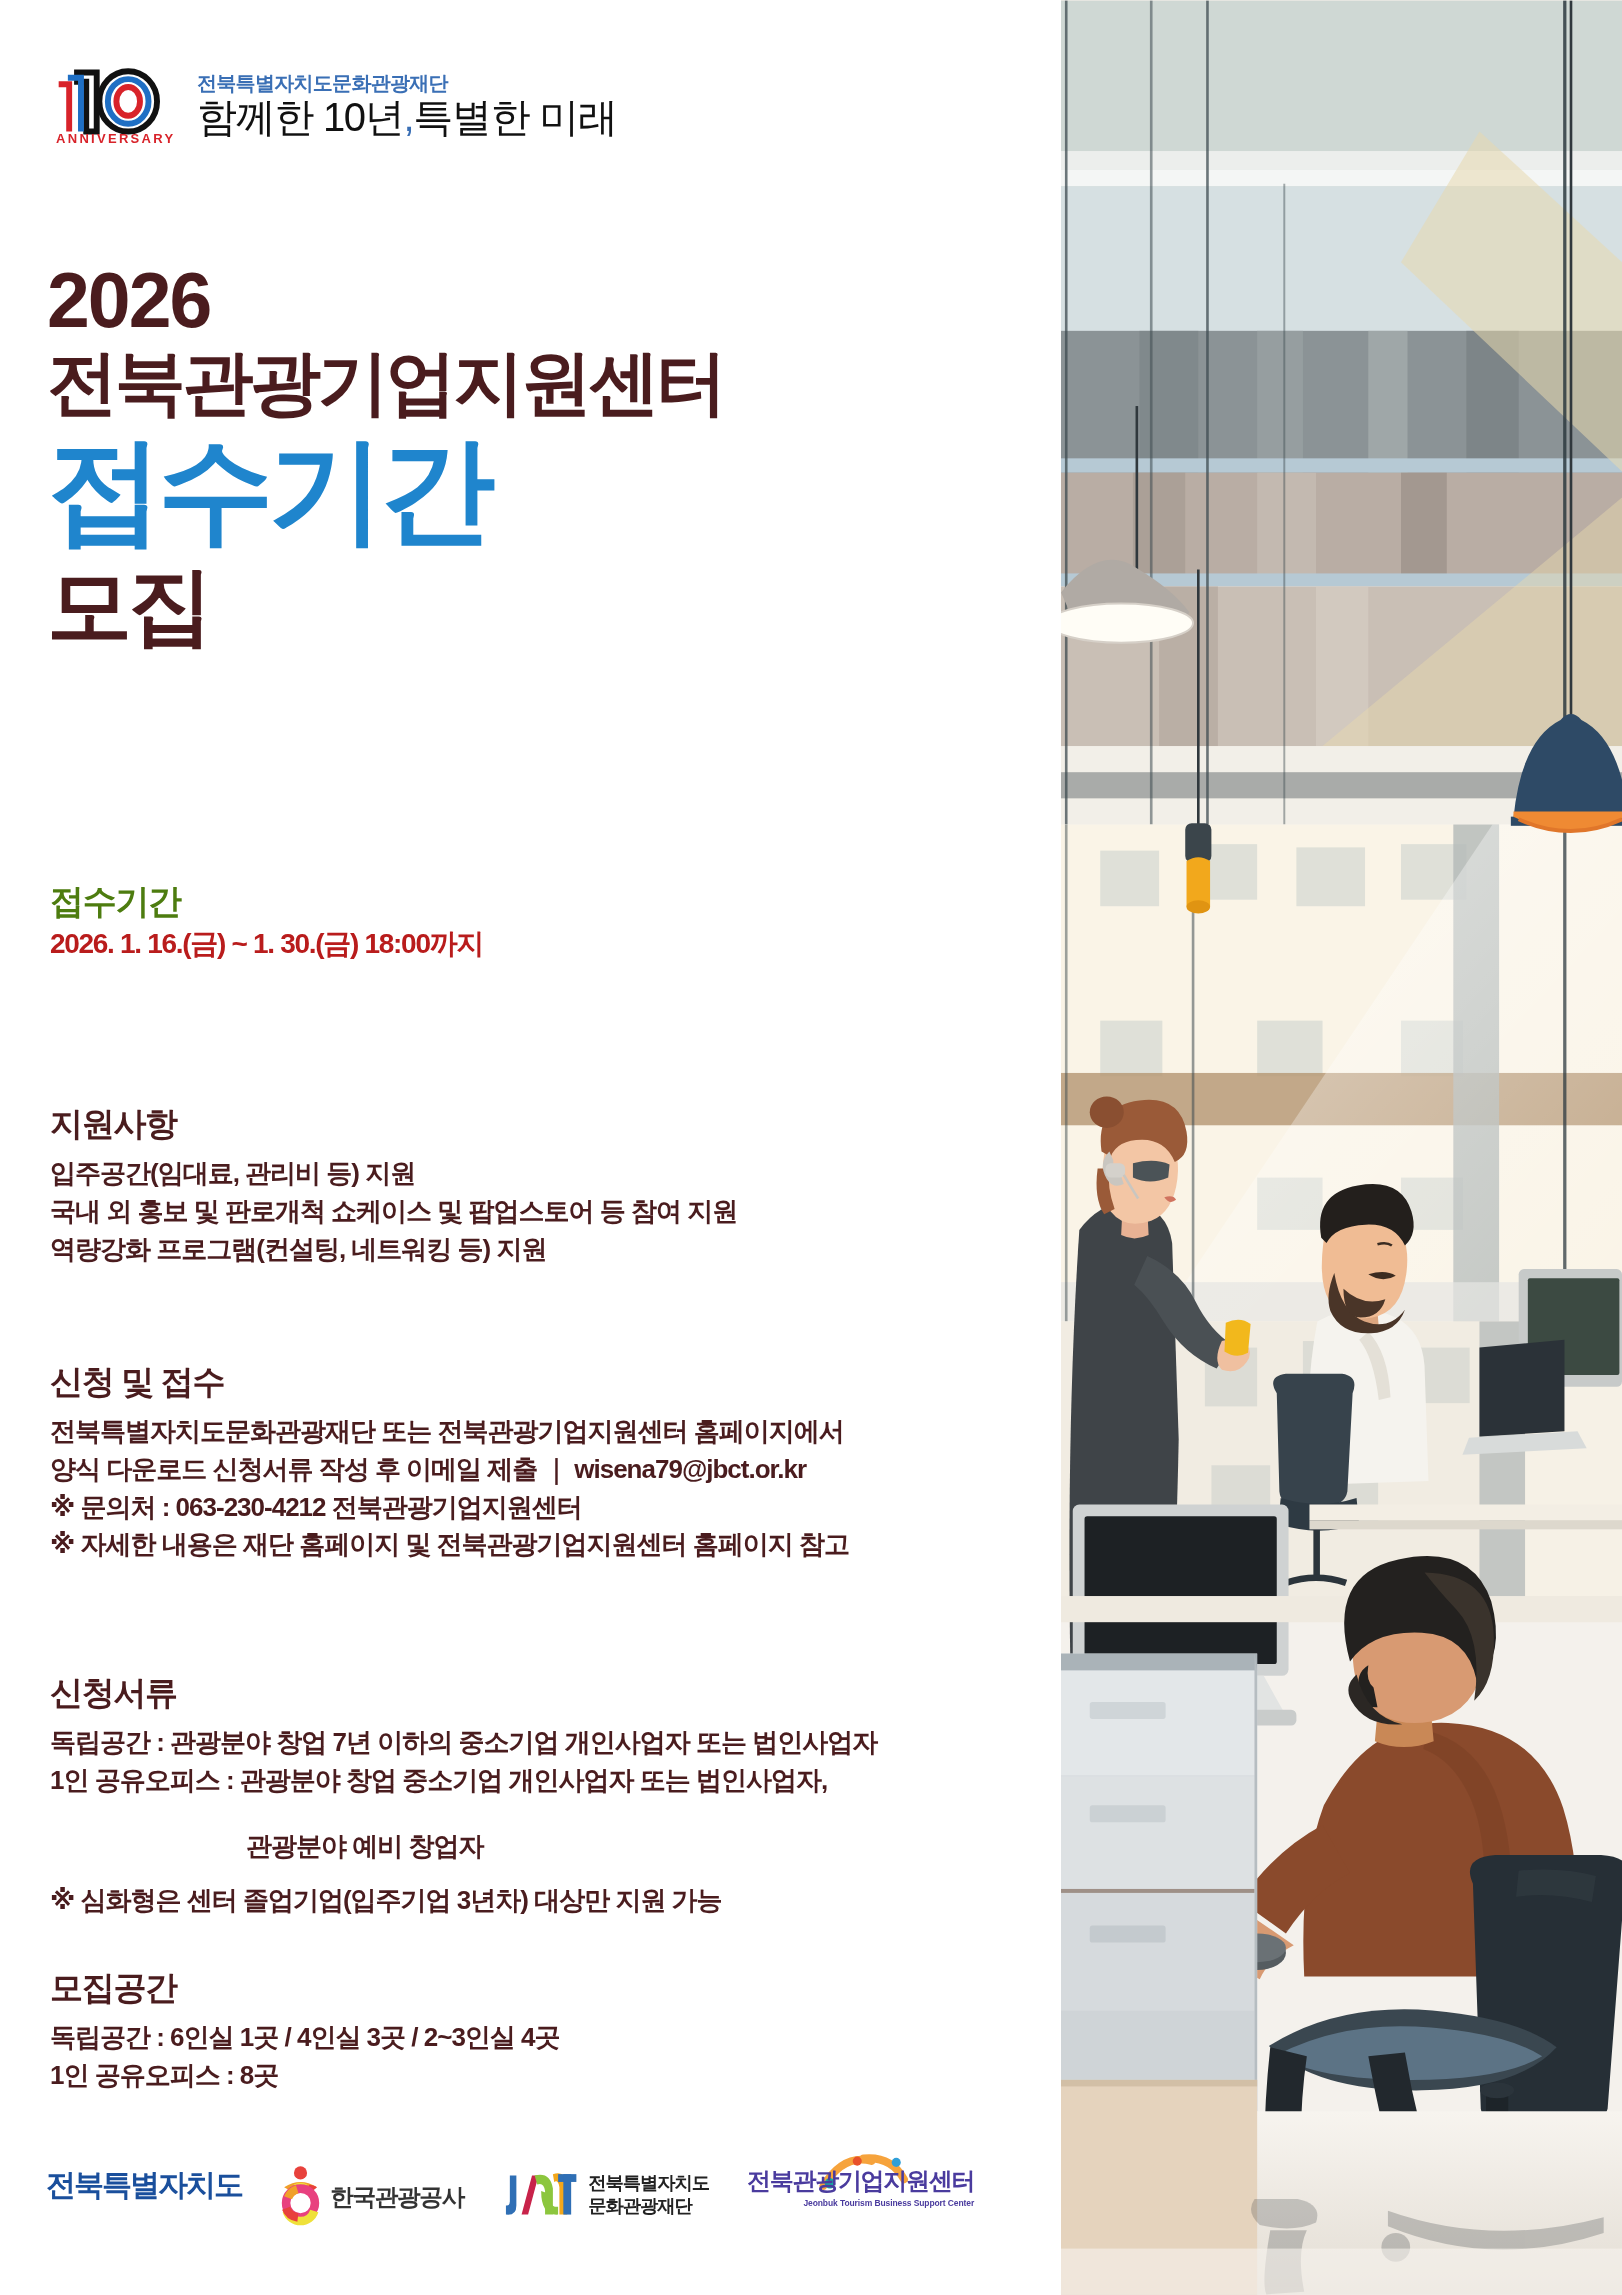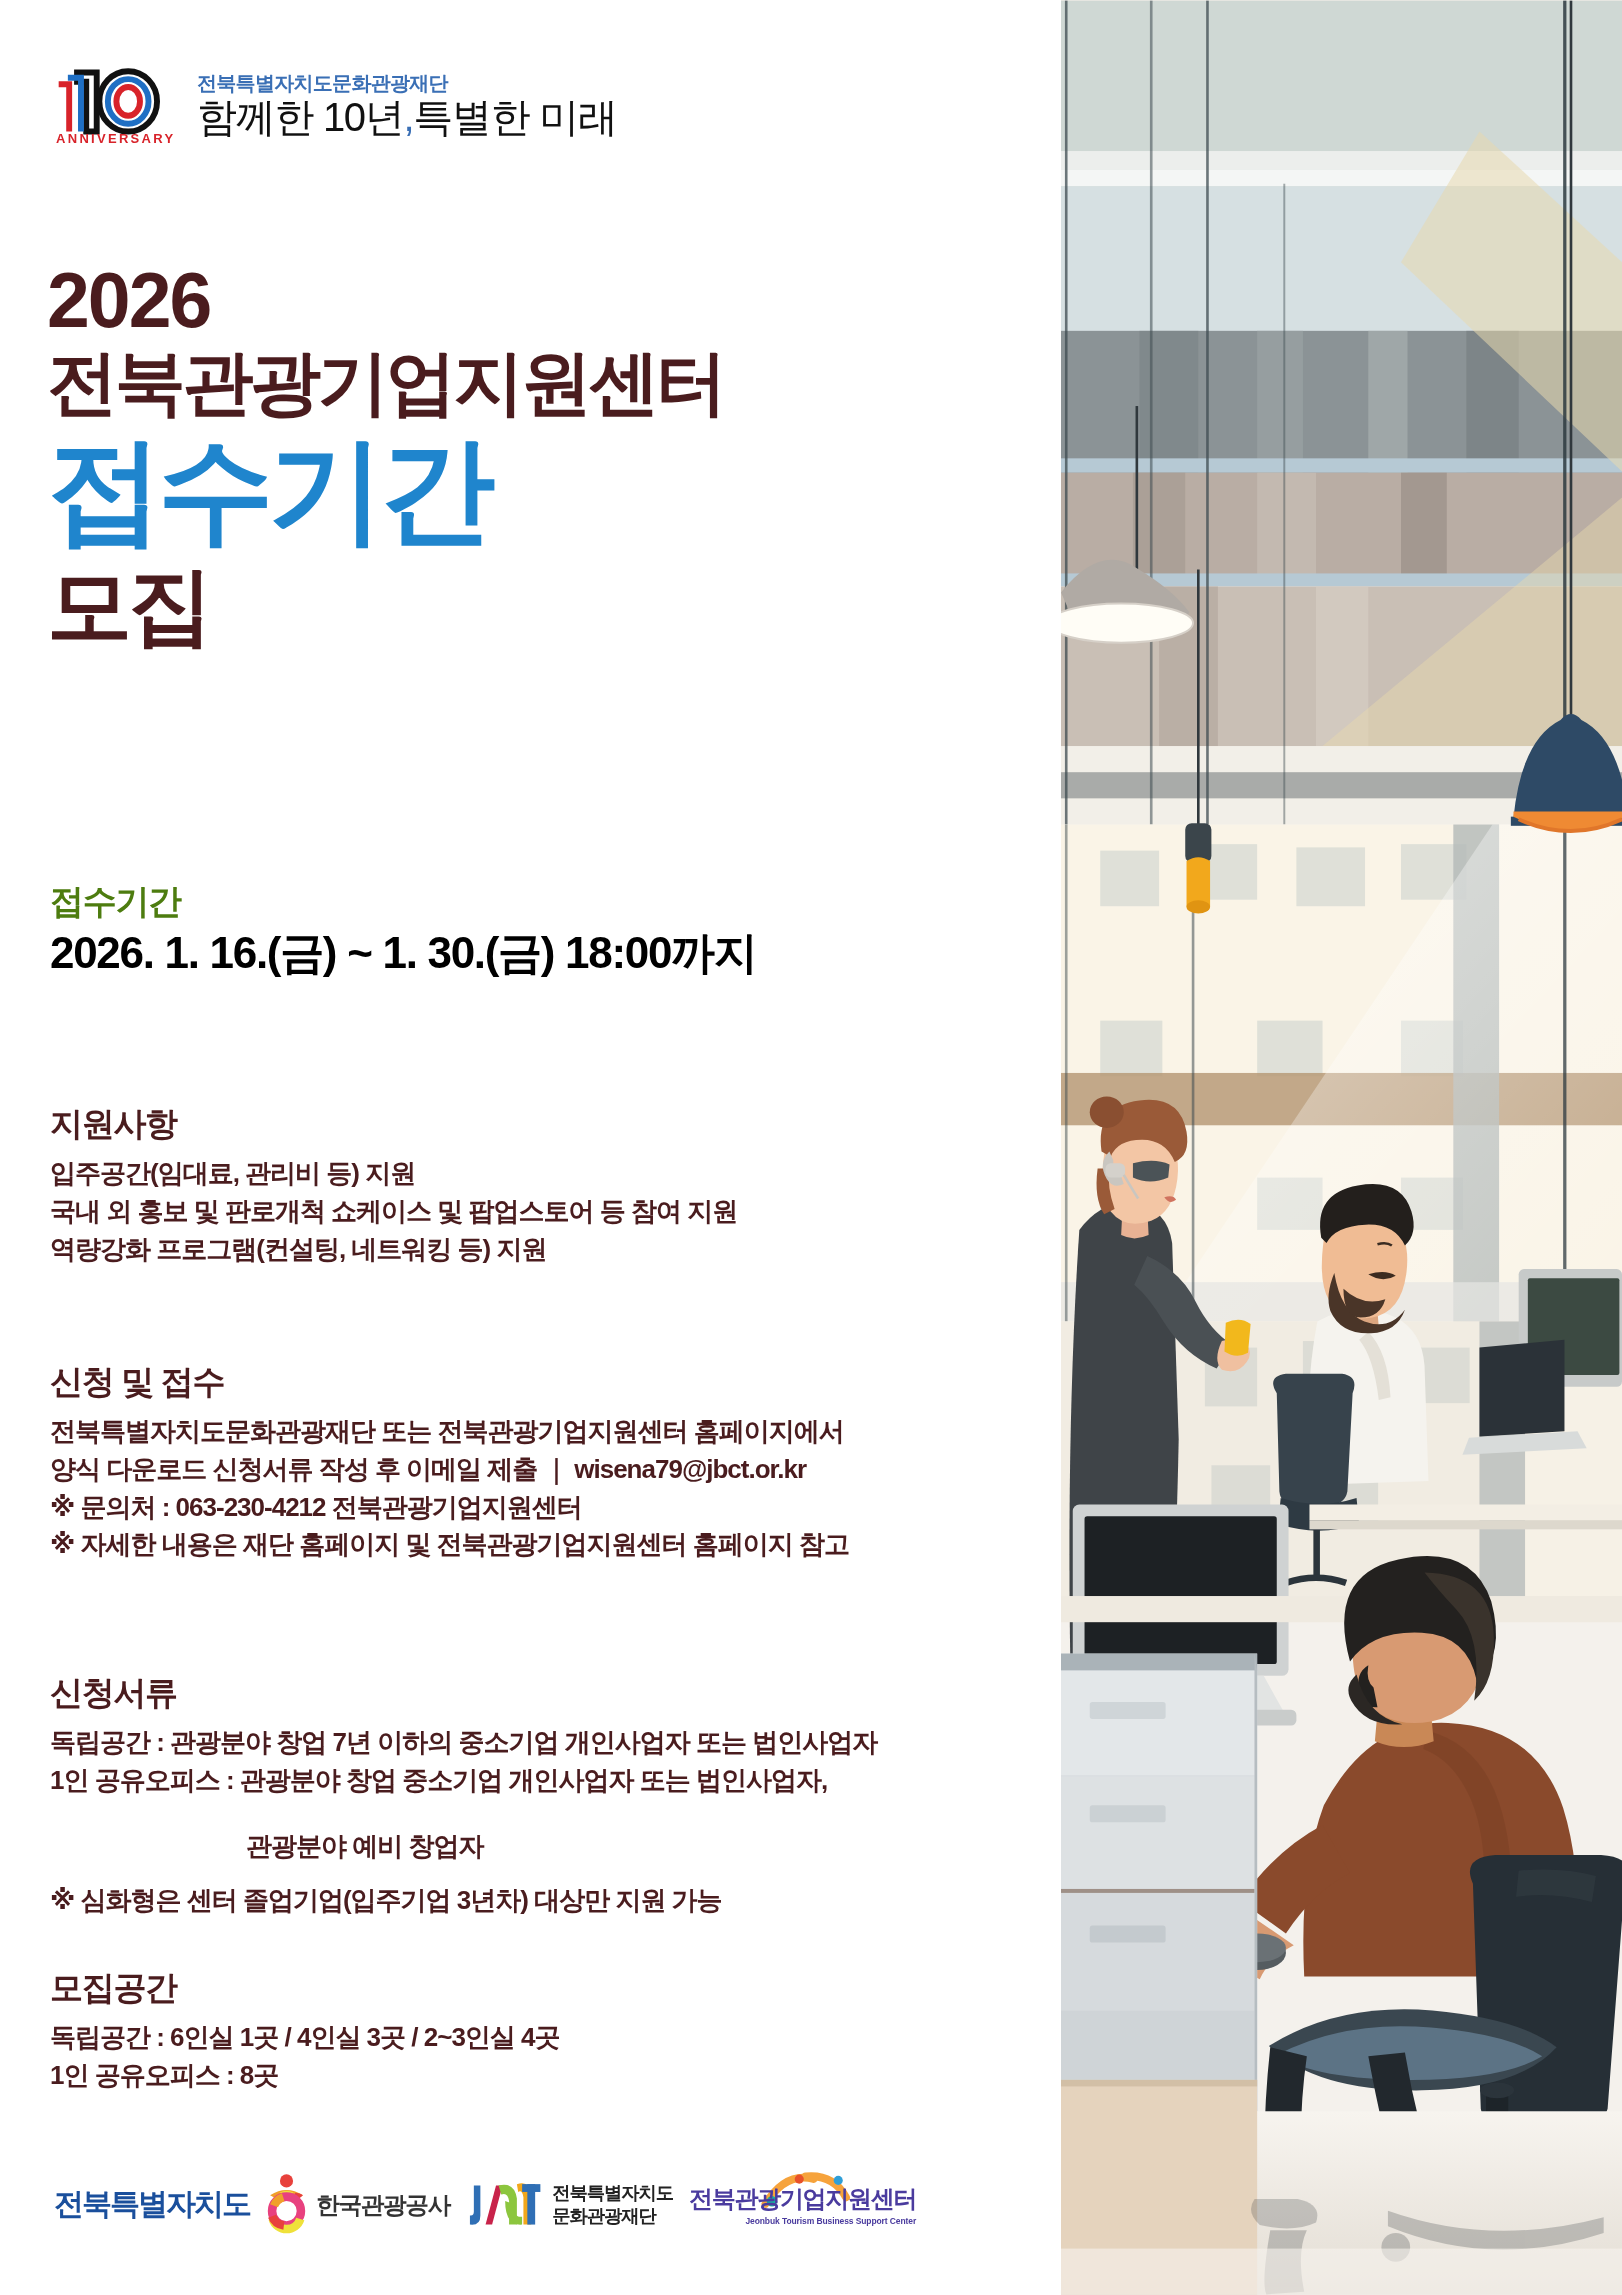--- a/index.html
+++ b/index.html
@@ -26,35 +26,35 @@
   
   .title-block{position:absolute;left:47px;top:262px;width:982px;}
   .t-year{font-size:77px;font-weight:bold;color:#4a1c1e;line-height:1.0;letter-spacing:-2px;}
   .t-center{font-size:71px;font-weight:bold;color:#4a1c1e;line-height:1.12;letter-spacing:-3.3px;margin-top:3.9px;}
   .t-blue{font-size:116px;font-weight:bold;color:#1f85cd;line-height:1.12;letter-spacing:-5.2px;margin-top:3.9px;}
   .t-moji{font-size:85px;font-weight:bold;color:#4a1c1e;line-height:1.1;letter-spacing:-3.9px;margin-top:2.6px;}
 
   
   .period{position:absolute;left:50px;top:883px;width:995px;}
   .period-label{font-size:34px;font-weight:bold;color:#4d7c0f;letter-spacing:-1.3px;line-height:1.1;}
-  .period-value{font-size:44px;font-weight:bold;color:#000000;letter-spacing:-1.3px;line-height:1.18;margin-top:6.5px;white-space:nowrap;}
+  .period-value{font-size:28px;font-weight:bold;color:#b91c1c;letter-spacing:-1.3px;line-height:1.18;margin-top:6.5px;white-space:nowrap;}
 
   
   .section{position:absolute;left:50px;width:1001px;}
   .sec-head{font-size:33px;font-weight:bold;color:#4a1c1e;letter-spacing:-1.3px;line-height:1.1;margin-bottom:13px;}
   .sec-line{font-size:26px;font-weight:bold;color:#4a1c1e;letter-spacing:-1px;line-height:1.45;white-space:nowrap;}
   .sec-line.indent{padding-left:196px;margin-top:28px;}
 
   #sec-support{top:1106px;}
   #sec-apply{top:1364px;}
   #sec-target{top:1675px;}
   #sec-space{top:1970px;}
 
   
-  .footer{position:absolute;left:54px;bottom:51px;width:995px;height:79px;display:flex;align-items:center;gap:16px;}
+  .footer{position:absolute;left:46px;bottom:51px;width:995px;height:79px;display:flex;align-items:flex-start;gap:38px;}
   .logo{display:flex;align-items:center;gap:9.2px;}
   .logo-jb{font-size:30px;font-weight:bold;color:#1a4f9c;letter-spacing:-2px;position:relative;}
   .kto-mark{width:41px;height:63px;flex:0 0 auto;}
   .kto-text{font-size:23.6px;font-weight:bold;color:#333;letter-spacing:-1.3px;}
   .jact-mark{width:77px;height:60px;flex:0 0 auto;}
   .jact-text{font-size:18.3px;font-weight:bold;color:#222;letter-spacing:-1px;line-height:1.25;}
   .jtbsc{display:flex;flex-direction:column;}
   .jtbsc-main{font-size:24px;font-weight:bold;color:#4a3b9e;letter-spacing:-1.3px;position:relative;}
   .jtbsc-sub{font-size:8.5px;font-weight:bold;color:#4a3b9e;letter-spacing:-0.1px;text-align:right;margin-top:1.3px;}
   .jtbsc-wrap{position:relative;}

